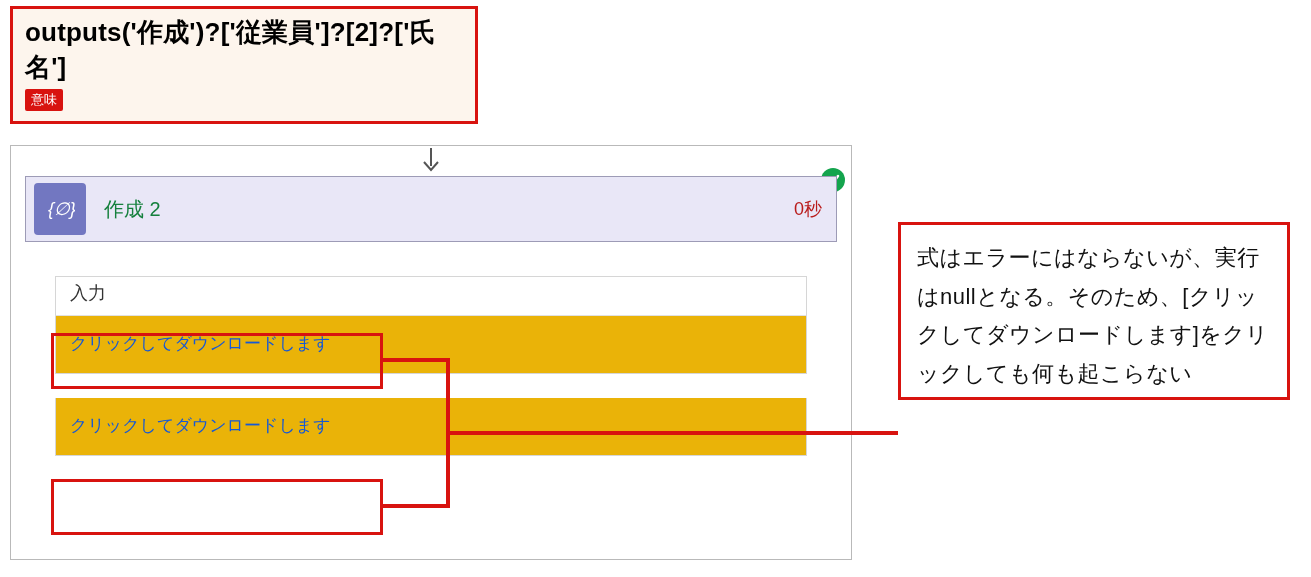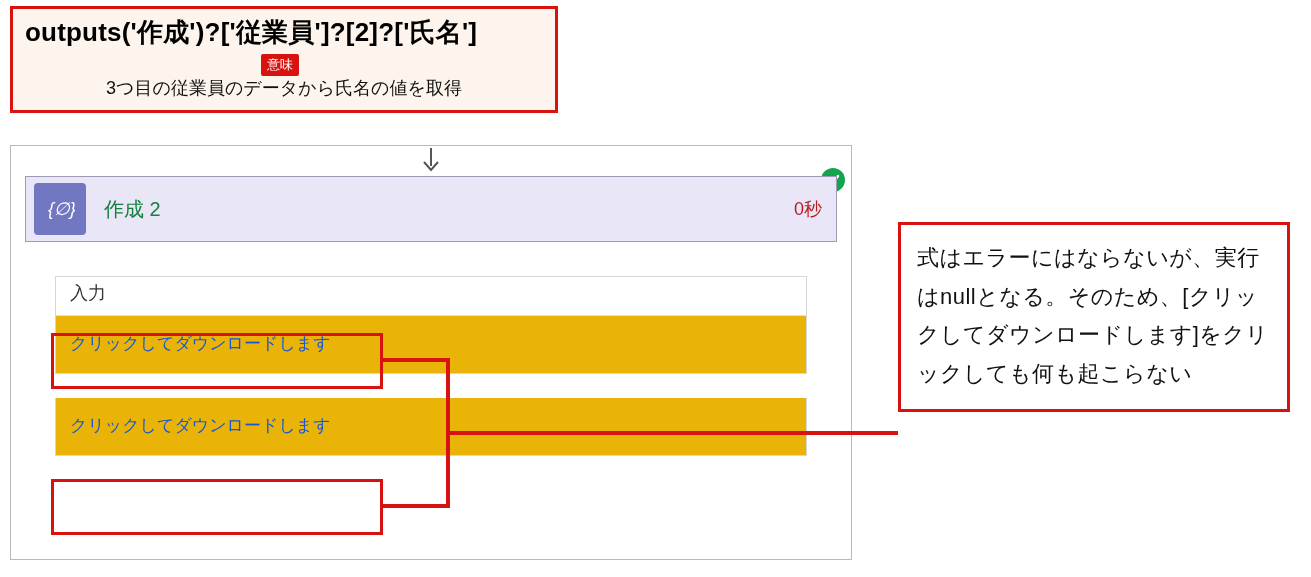--- a/index.html
+++ b/index.html
@@ -9,37 +9,36 @@
     width: 1311px;
     height: 577px;
     position: relative;
   }
 
   
   .expr-box {
     position: absolute;
     left: 10px;
     top: 6px;
-    width: 548px;
+    width: 468px;
     border: 3px solid #d8130f;
     background: #fdf5ed;
     padding: 6px 12px 10px 12px;
   }
   .expr-code {
     font-family: Arial, "Helvetica Neue", sans-serif;
     font-weight: 700;
     font-size: 26px;
     color: #000;
     letter-spacing: 0.2px;
   }
   .expr-meaning-row {
     margin-top: 4px;
     display: flex;
     align-items: center;
-    flex-direction: column;
   }
   .meaning-badge {
     display: inline-block;
     background: #d8130f;
     color: #fff;
     font-size: 13px;
     height: 22px;
     line-height: 22px;
     padding: 0 6px;
     border-radius: 2px;
@@ -163,40 +162,39 @@
   
 
   
   .callout {
     position: absolute;
     left: 898px;
     top: 222px;
     width: 392px;
     border: 3px solid #d8130f;
     background: #fff;
-    padding: 14px 16px 16px 16px;
+    padding: 14px 16px 4px 16px;
   }
   .callout-text {
     font-size: 22px;
     color: #111;
     line-height: 1.75;
     letter-spacing: 0.5px;
   }
 
   
   .bconn { position: absolute; background: #d8130f; z-index: 5; pointer-events:none; }
 </style>
 </head>
 <body>
 
 <div class="expr-box">
   <div class="expr-code">outputs('作成')?['従業員']?[2]?['氏名']</div>
   <div class="expr-meaning-row">
     <span class="meaning-badge">意味</span>
-    <span class="meaning-text">3つ目の従業員のデータから氏名の値を取得</span>
   </div>
 </div>
 
 <div class="flow-area">
 
   <div class="arrow-down">
     <svg width="20" height="28" viewBox="0 0 20 28">
       <line x1="10" y1="0" x2="10" y2="18" stroke="#555" stroke-width="2"></line>
       <polyline points="3,14 10,22 17,14" fill="none" stroke="#555" stroke-width="2"></polyline>
     </svg>

